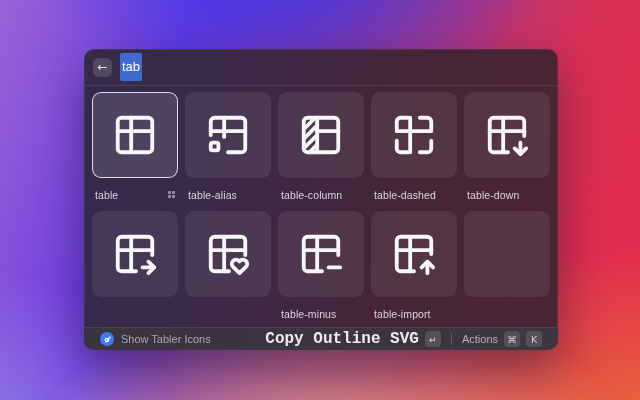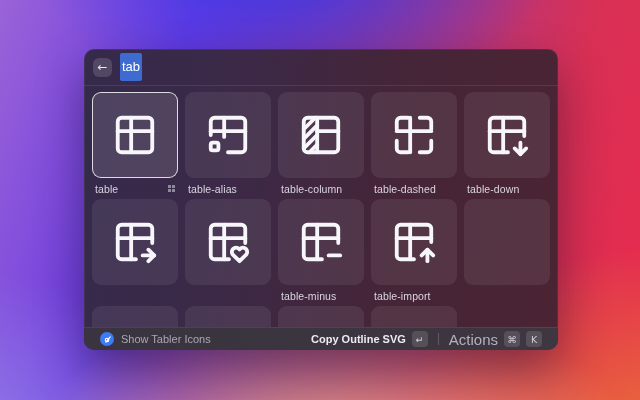--- a/index.html
+++ b/index.html
@@ -23,39 +23,39 @@
   .glyph{font-family:"DejaVu Sans",sans-serif;}
   .query-wrap{margin-left:8px;display:flex;align-items:center;height:20px;}
   .query-text{font-size:13px;font-weight:500;color:#ffffff;background:#3e6bd2;
     padding:6px 2px;border-radius:2px;line-height:1.2;}
   .content{padding:6px 8px 0 8px;height:calc(100% - 36px);box-sizing:border-box;}
   .grid{display:grid;grid-template-columns:repeat(5,86px);column-gap:7px;}
   .tile{width:86px;height:86px;border-radius:9px;background:rgba(255,255,255,.075);
     display:flex;align-items:center;justify-content:center;box-sizing:border-box;cursor:pointer;}
   .tile.sel{background:rgba(255,255,255,.12);border:1px solid rgba(255,255,255,.82);}
   .tile svg{display:block;}
-  .label-row{height:21px;display:flex;align-items:center;justify-content:space-between;
+  .label-row{height:33px;display:flex;align-items:center;justify-content:space-between;
     padding:0 3px;}
   .label{font-size:10.5px;color:#d9d6e0;letter-spacing:.1px;}
   .pin{display:grid;grid-template-columns:3px 3px;grid-template-rows:3px 3px;gap:1px;}
   .pin i{background:#8f8b9c;border-radius:.5px;}
   .footer{position:absolute;left:0;right:0;bottom:0;height:23px;display:flex;align-items:center;
     padding:0 16px;box-sizing:border-box;background:linear-gradient(90deg,#39343f,#3e3641);
     border-top:1px solid rgba(255,255,255,.08);}
   .f-left{display:flex;align-items:center;gap:7px;flex:1;}
   .ext-icon{width:14px;height:14px;border-radius:50%;background:#3d7af5;display:flex;
     align-items:center;justify-content:center;}
   .f-app{font-size:11px;color:#aaa7b4;}
   .f-right{display:flex;align-items:center;gap:6px;}
-  .f-primary{font-size:11px;font-weight:700;color:#edebf2;}
+  .f-primary{font-size:16px;font-weight:700;color:#edebf2;font-family:Liberation Mono, monospace;}
   .key{min-width:16px;height:16px;padding:0 3px;border-radius:4px;background:rgba(255,255,255,.13);
     color:#cfccd8;font-size:9.5px;display:flex;align-items:center;justify-content:center;
     box-sizing:border-box;cursor:pointer;}
   .vdiv{width:1px;height:12px;background:rgba(255,255,255,.18);margin:0 4px;}
-  .f-actions{font-size:15px;color:#b4b1bd;}
+  .f-actions{font-size:11px;color:#b4b1bd;}
 </style>
 </head>
 <body>
 
 <div class="bg">
   <div class="window">
 
     <div class="header">
       <button class="back-btn">
           <span class="glyph">←</span>

